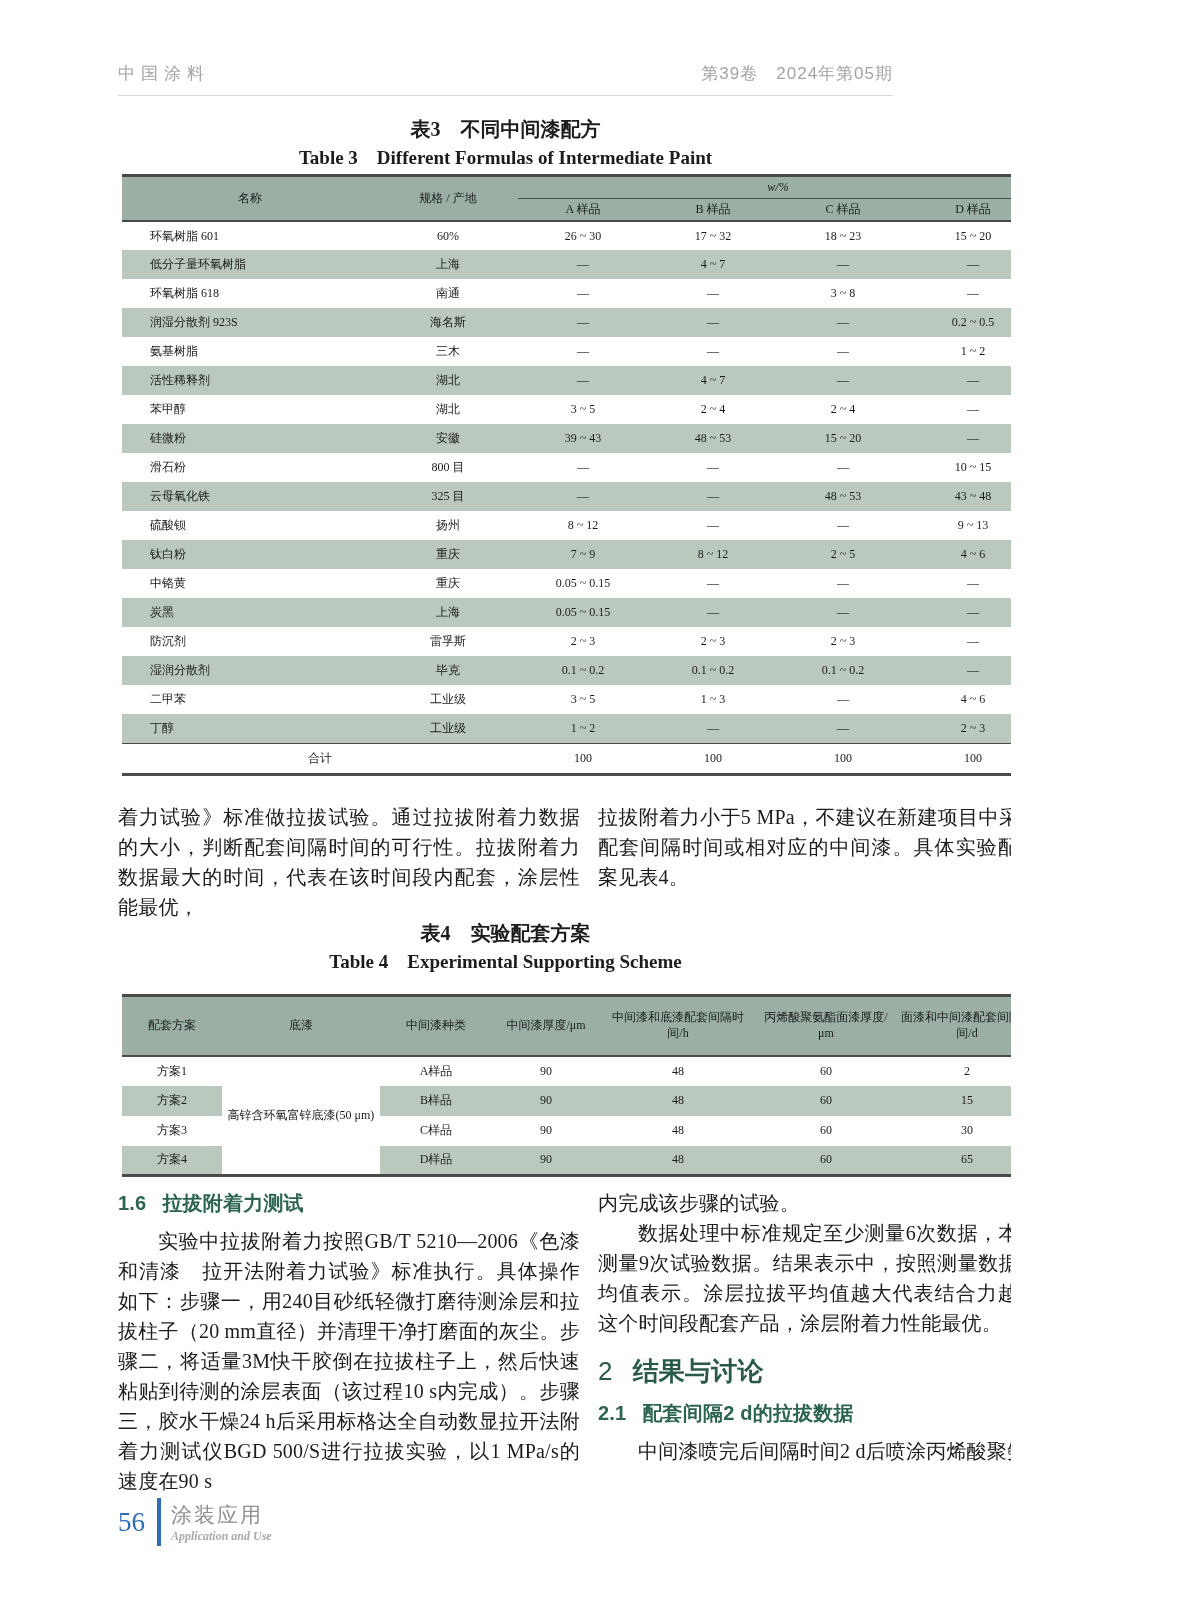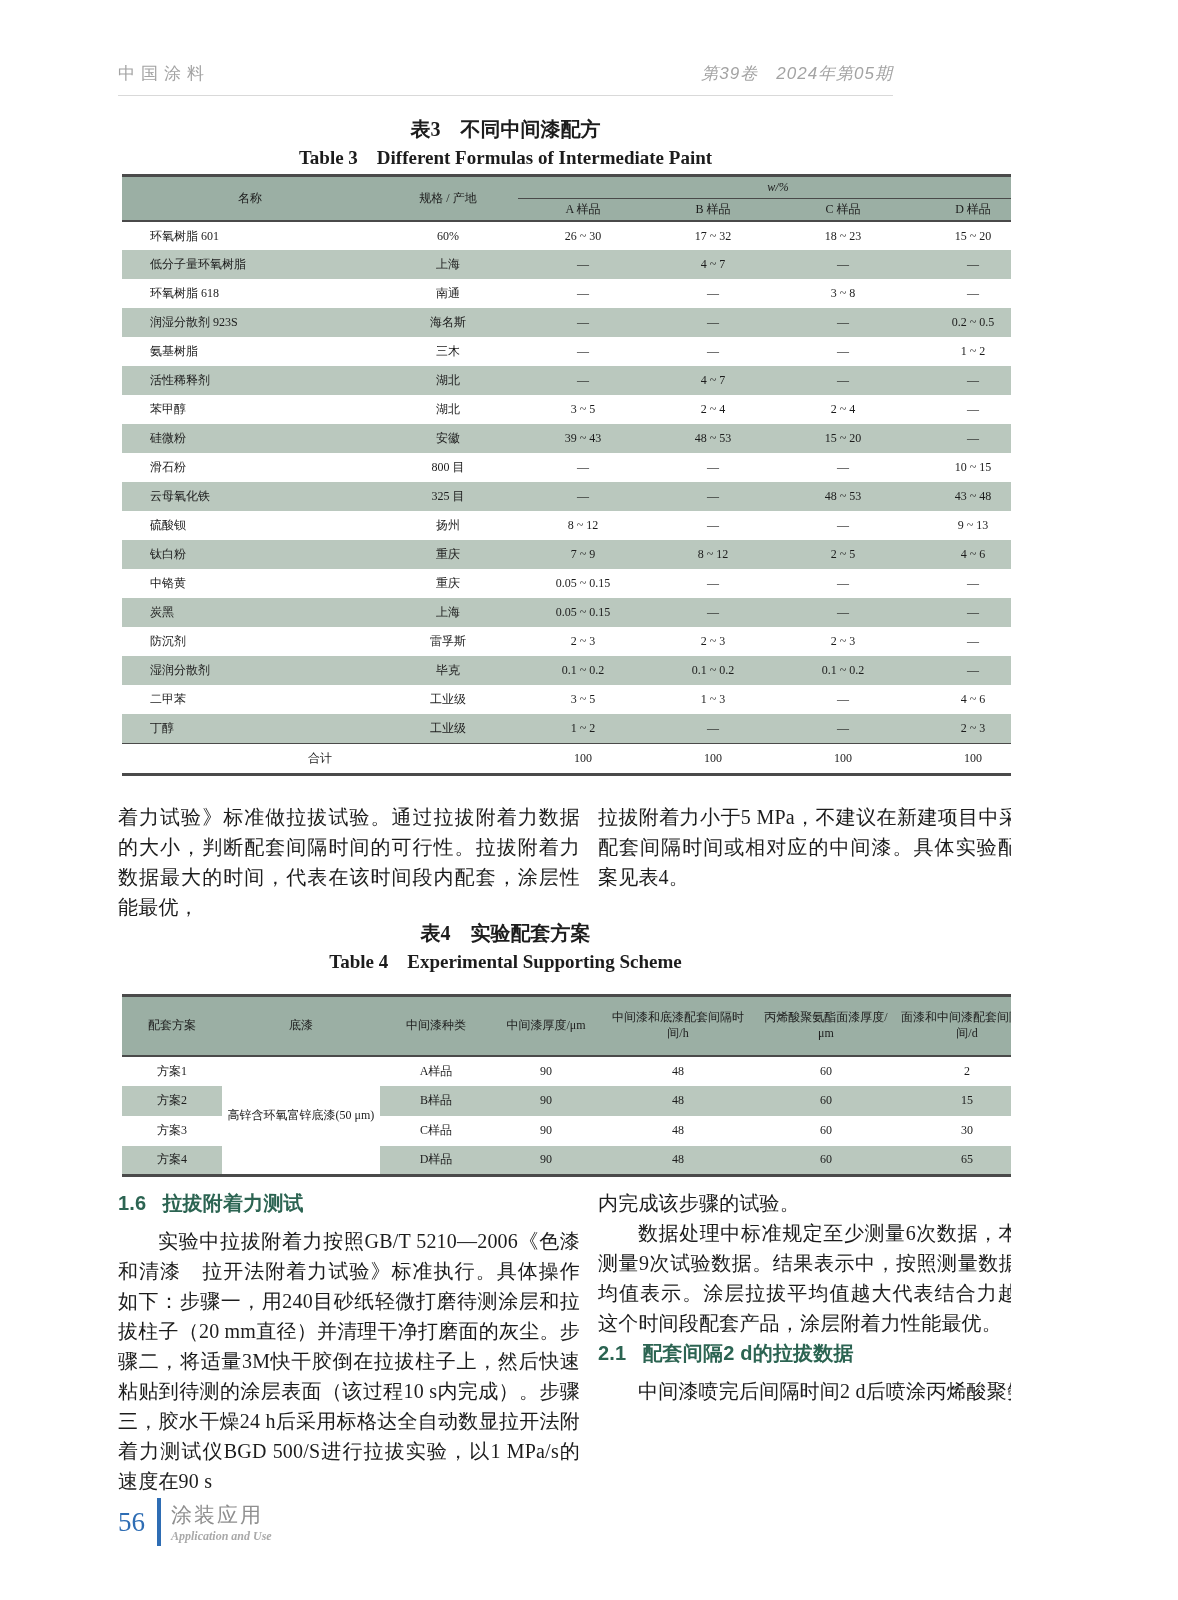--- a/index.html
+++ b/index.html
@@ -10,21 +10,21 @@
   body{background:#fff;}
   .page{position:relative;width:1011px;height:1600px;background:#fff;
         font-family:"Liberation Serif","DejaVu Serif",serif;color:var(--ink);overflow:hidden;}
   
   .pg-header{position:absolute;top:62px;left:118px;right:118px;
              display:flex;justify-content:space-between;align-items:flex-end;
              border-bottom:1px solid #d9d9d9;padding-bottom:10px;
              font-family:"Liberation Sans","DejaVu Sans",sans-serif;
              color:var(--gray-head);font-size:17px;}
   .pg-header .journal{letter-spacing:6px;}
-  .pg-header .issue{letter-spacing:1px;font-style:italic;}
+  .pg-header .issue{letter-spacing:1px;}
   
   .caption{ text-align:center;font-weight:bold;line-height:1.5;}
   .caption .cn{font-size:20px;font-family:"Liberation Serif",serif;}
   .caption .en{font-size:19px;font-family:"Liberation Serif",serif;}
   
   table{border-collapse:collapse;width:916px;margin:6px auto 0 auto;
         font-size:12px;table-layout:fixed;}
   th,td{font-weight:normal;text-align:center;vertical-align:middle;padding:3px 4px;line-height:1.25;}
   thead th{background:var(--sage);}
   .tbl{border-top:3px solid var(--rule);border-bottom:3px solid var(--rule);}
@@ -332,20 +332,23 @@
   <div id="bot-left" class="col">
     <div class="subhead">
       <span class="num">1.6</span><span>拉拔附着力测试</span>
     </div>
     <p class="indent">实验中拉拔附着力按照GB/T 5210—2006《色漆和清漆　拉开法附着力试验》标准执行。具体操作如下：步骤一，用240目砂纸轻微打磨待测涂层和拉拔柱子（20 mm直径）并清理干净打磨面的灰尘。步骤二，将适量3M快干胶倒在拉拔柱子上，然后快速粘贴到待测的涂层表面（该过程10 s内完成）。步骤三，胶水干燥24 h后采用标格达全自动数显拉开法附着力测试仪BGD 500/S进行拉拔实验，以1 MPa/s的速度在90 s</p>
   </div>
 
   <div id="bot-right" class="col">
     <p>内完成该步骤的试验。</p>
     <p class="indent">数据处理中标准规定至少测量6次数据，本实验测量9次试验数据。结果表示中，按照测量数据的平均值表示。涂层拉拔平均值越大代表结合力越好，这个时间段配套产品，涂层附着力性能最优。</p>
+    <div class="h2">
+      <span class="num">2</span><span>结果与讨论</span>
+    </div>
     <div class="subhead">
       <span class="num">2.1</span><span>配套间隔2 d的拉拔数据</span>
     </div>
     <p class="indent">中间漆喷完后间隔时间2 d后喷涂丙烯酸聚氨酯</p>
   </div>
 
   <div class="pg-footer">
     <span class="pageno">56</span>
     <span class="bar"></span>
     <span class="col-sec">

